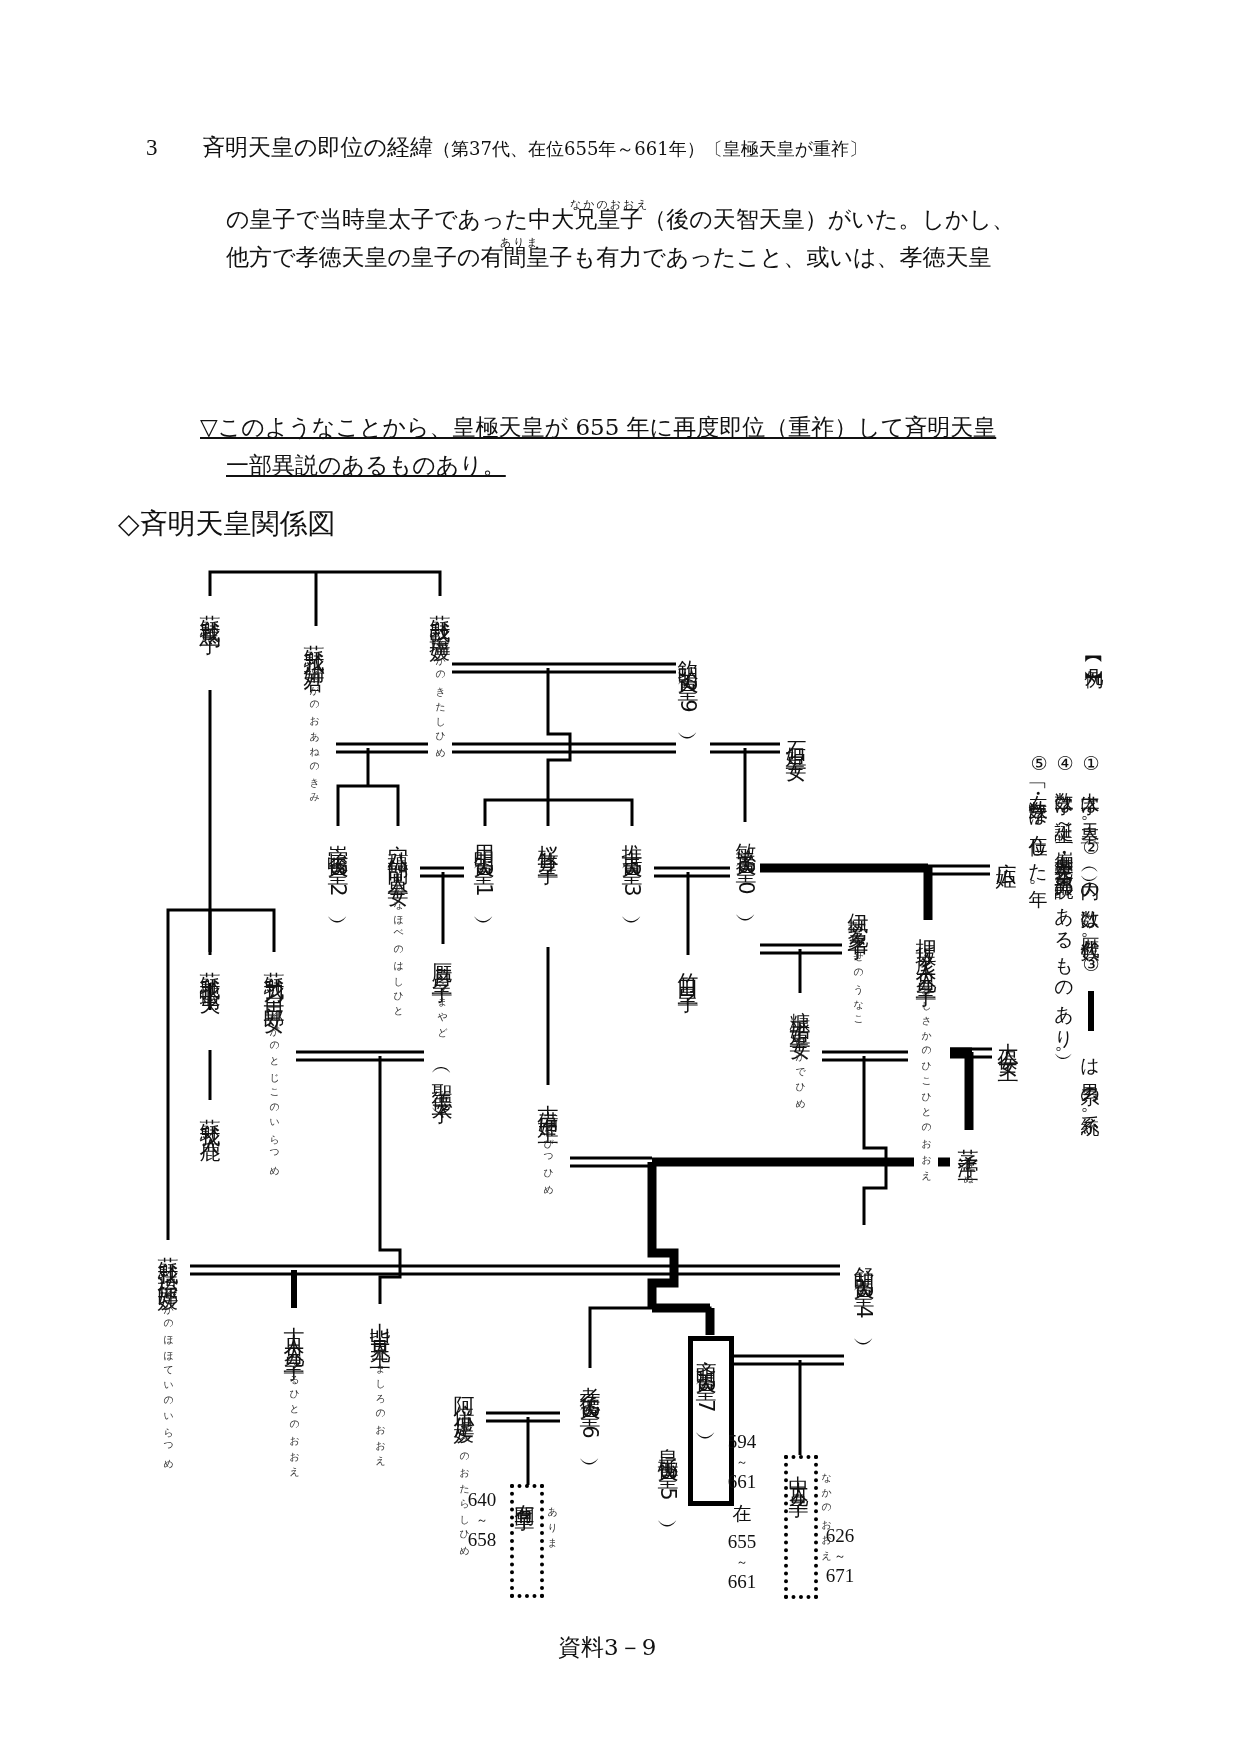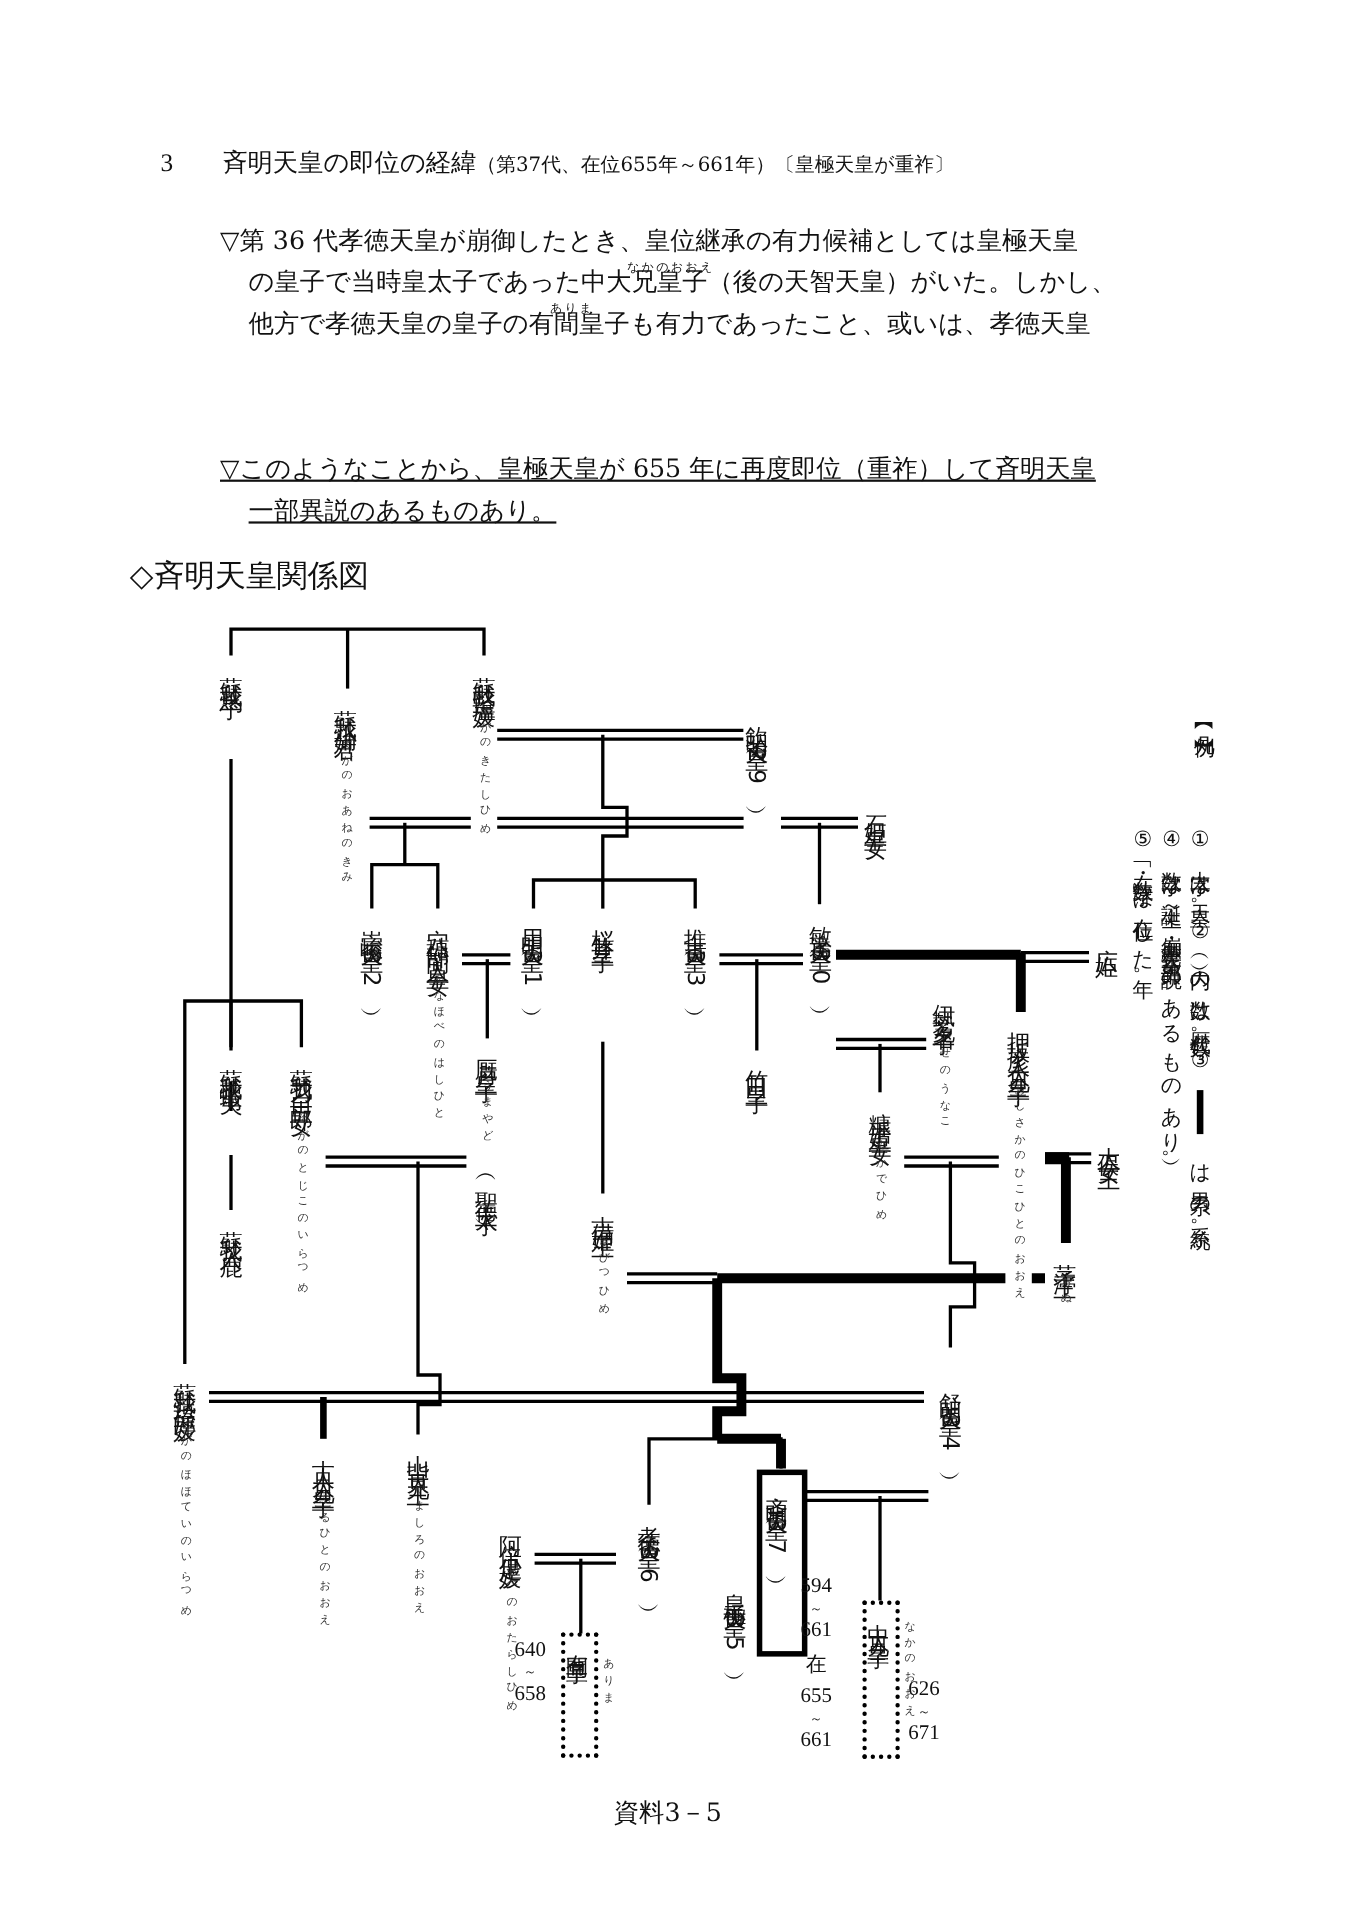--- a/index.html
+++ b/index.html
@@ -26,21 +26,20 @@
   svg line,svg polyline{fill:none;stroke:#000;}
 </style>
 </head>
 <body>
 
 <div class="heading">
   <span class="num">3</span><span>斉明天皇の即位の経緯</span><span class="sub">（第37代、在位655年～661年）〔皇極天皇が重祚〕</span>
 </div>
 
 <div class="para" style="top:200px;">
-  <div class="line">▽第 36 代孝徳天皇が崩御したとき、皇位継承の有力候補としては皇極天皇</div>
   <div class="line indent">
     <span class="ruby" style="left:370px;">なかのおおえ</span>
     <span>の皇子で当時皇太子であった中大兄皇子（後の天智天皇）がいた。しかし、</span>
   </div>
   <div class="line indent">
     <span class="ruby" style="left:300px;">ありま</span>
     <span>他方で孝徳天皇の皇子の有間皇子も有力であったこと、或いは、孝徳天皇</span>
   </div>
 </div>
 
@@ -201,13 +200,13 @@
 
 <div class="legend" style="left:1082px;top:650px;">【凡例】</div>
 <div class="legend" style="left:1026px;top:752px;height:740px;">
   <div style="display:inline;">①太字は天皇。②（）内の数は歴代数。③</div>
   <span style="display:inline-block;width:6px;height:40px;background:#000;margin:4px 10px;"></span>
   <span>は男系の系統。</span>
   <div>④数字は誕生～崩御・薨去年（一部異説のあるものあり）。</div>
   <div>⑤「在・数字」は在位した年。</div>
 </div>
 
-<div class="footer">資料3－5</div>
+<div class="footer">資料3－9</div>
 
 </body></html>

